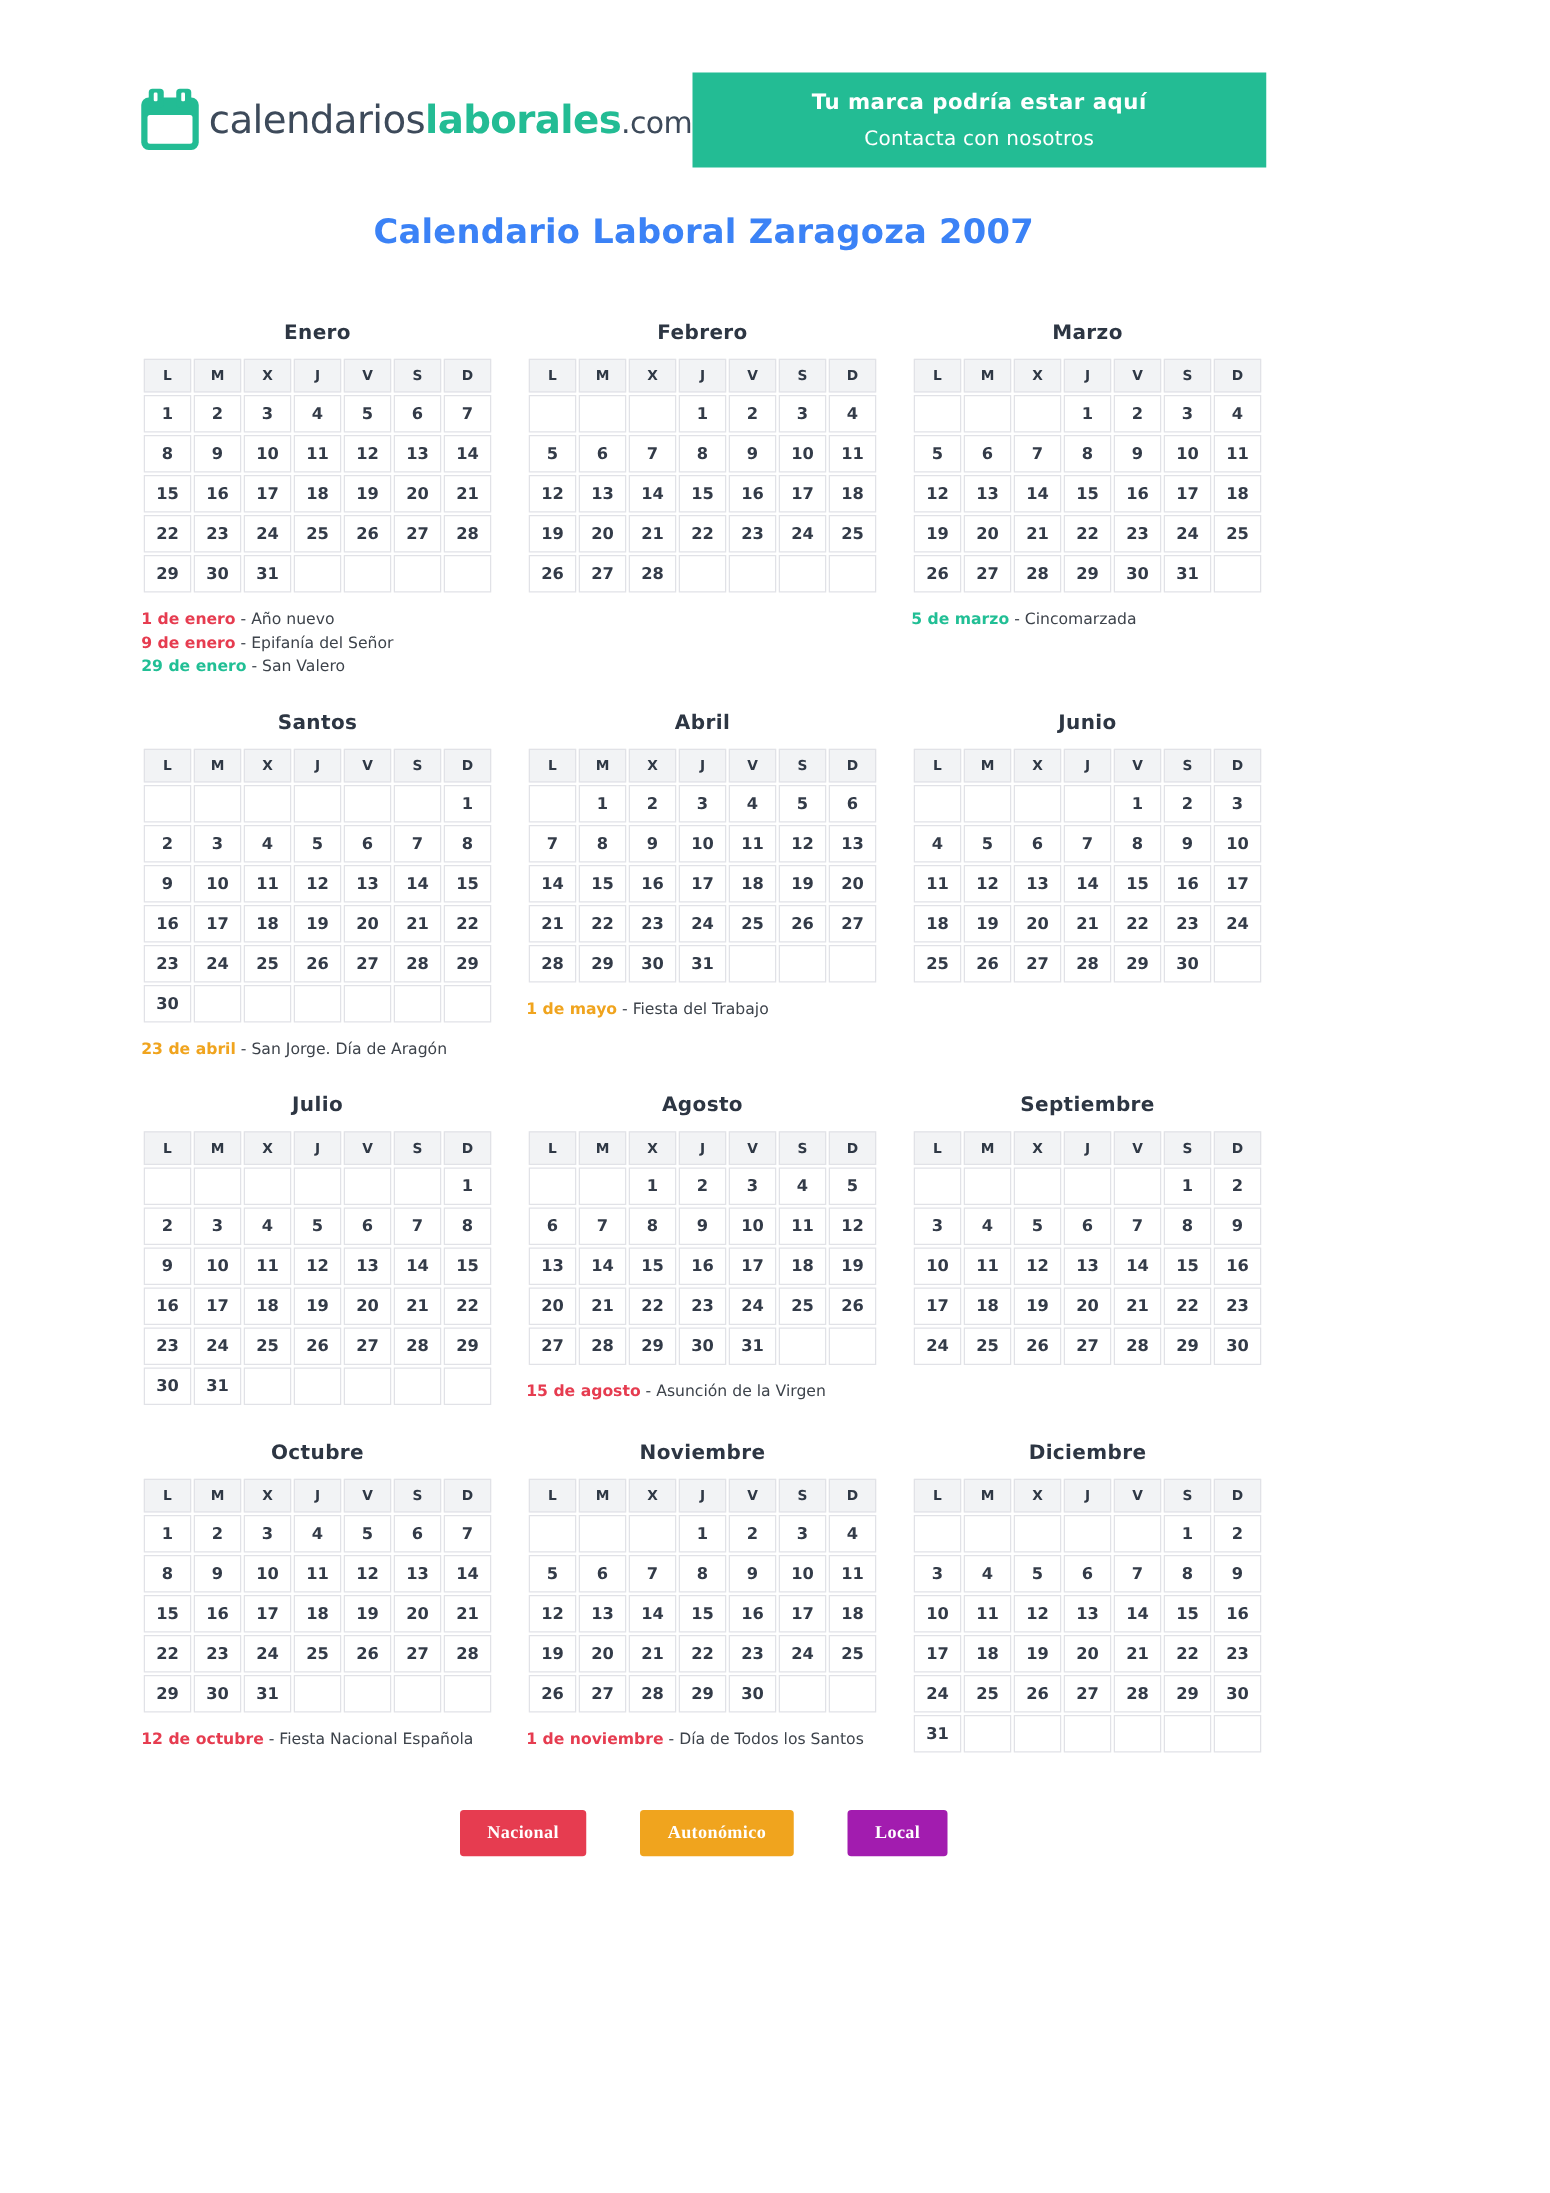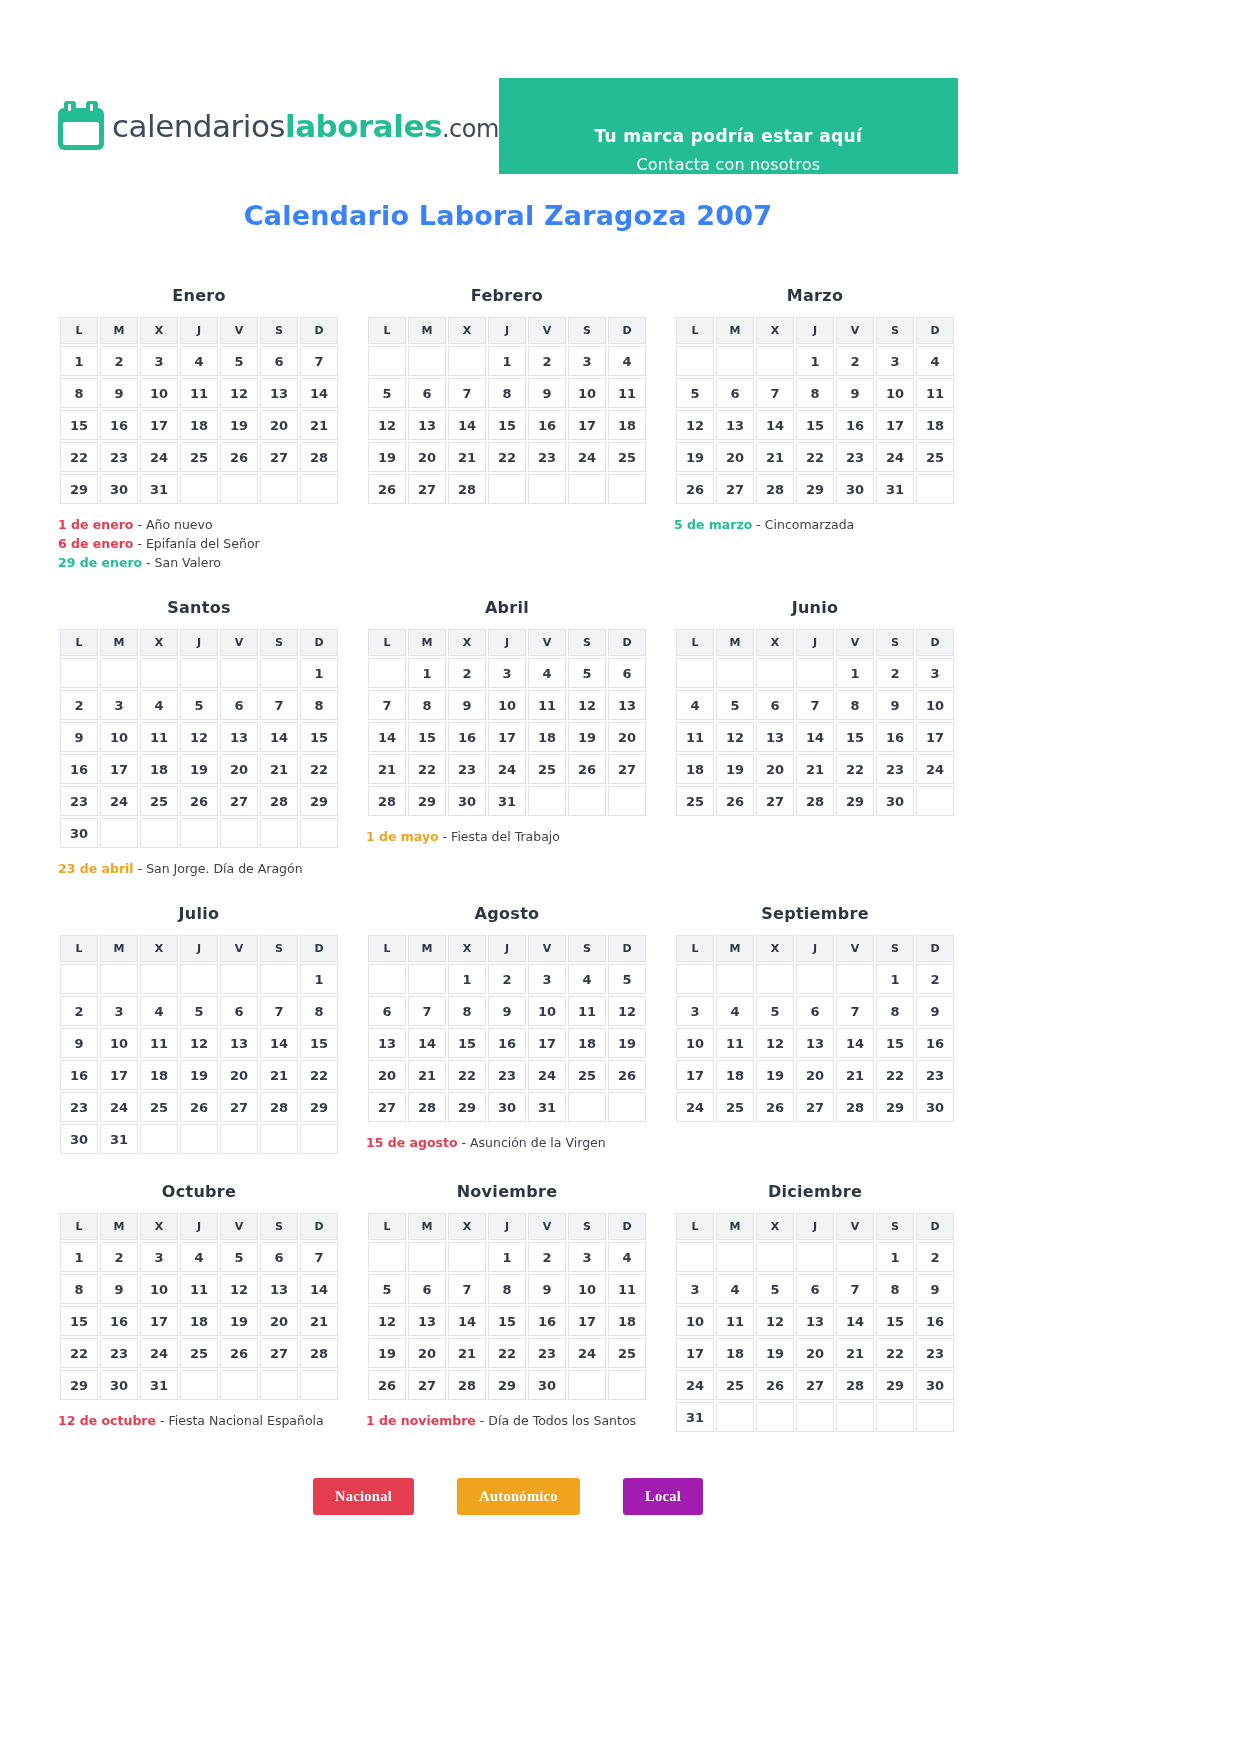--- a/index.html
+++ b/index.html
@@ -1,34 +1,34 @@
 <!DOCTYPE html>
 <html><head>
 <meta charset="utf-8">
 <style>
   * { margin:0; padding:0; box-sizing:border-box; }
   body { width:1240px; min-height:1754px; background:#ffffff;
          font-family:"DejaVu Sans","Liberation Sans",sans-serif; color:#333b48; }
-  .page { width:900px; margin-left:58px; padding-top:83px; }
+  .page { width:900px; margin-left:113px; padding-top:53px; }
 
   
   .header { display:flex; align-items:center; height:85px; }
   .logo { display:flex; align-items:center; text-decoration:none; flex:1; }
   .logo-icon { position:relative; width:46px; height:42px; background:#23bc94; border-radius:6px; margin-top:6px; }
   .logo-icon .tab { position:absolute; top:-7px; width:12px; height:15px; background:#23bc94; border-radius:3px; }
   .logo-icon .tab:after { content:""; position:absolute; left:4px; top:3px; width:3px; height:7px; background:#ffffff; border-radius:1px; }
   .logo-icon .t1 { left:6px; } .logo-icon .t2 { right:6px; }
   .logo-icon .sheet { position:absolute; left:5px; right:5px; bottom:5px; height:23px; background:#ffffff; border-radius:2px; }
   .logo-text { margin-left:8px; font-size:31px; letter-spacing:-0.5px; color:#3d4a5a; }
   .lt1 { font-weight:400; color:#3d4a5a; }
   .lt2 { font-weight:700; color:#23bc94; }
   .lt3 { font-size:24px; font-weight:400; color:#3d4a5a; }
 
-  .banner { width:500px; height:96px; background:#23bc94; color:#ffffff;
-            display:flex; flex-direction:column; align-items:center; justify-content:flex-end; }
+  .banner { width:500px; height:76px; background:#23bc94; color:#ffffff;
+            display:flex; flex-direction:column; align-items:center; justify-content:center; }
   .banner-line1 { font-size:17px; font-weight:700; letter-spacing:0.4px; }
   .banner-line2 { font-size:16px; margin-top:9px; letter-spacing:0.2px; cursor:pointer; }
 
   .page-title { text-align:center; font-size:27px; font-weight:700; color:#3b82f6;
                 margin-top:32px; letter-spacing:0.2px; }
 
   
   .months-grid { display:grid; grid-template-columns:repeat(3,282px); column-gap:27px;
                  row-gap:30px; margin-top:55px; align-items:start;gap:26px; }
   .month-block { width:282px; }
@@ -143,21 +143,21 @@
               <td>31</td>
               <td></td>
               <td></td>
               <td></td>
               <td></td>
             </tr>
           </tbody>
         </table>
         <div class="notes">
           <div class="note-line"><span class="note-date nacional">1 de enero</span> - <span class="note-desc">Año nuevo</span></div>
-          <div class="note-line"><span class="note-date nacional">6 de enero</span> - <span class="note-desc">Epifanía del Señor</span></div>
+          <div class="note-line"><span class="note-date nacional">9 de enero</span> - <span class="note-desc">Epifanía del Señor</span></div>
           <div class="note-line"><span class="note-date local">29 de enero</span> - <span class="note-desc">San Valero</span></div>
         </div>
       </section>
       <section class="month-block">
         <div class="month-title">Febrero</div>
         <table class="cal">
           <thead>
             <tr>
               <th>L</th>
               <th>M</th>

